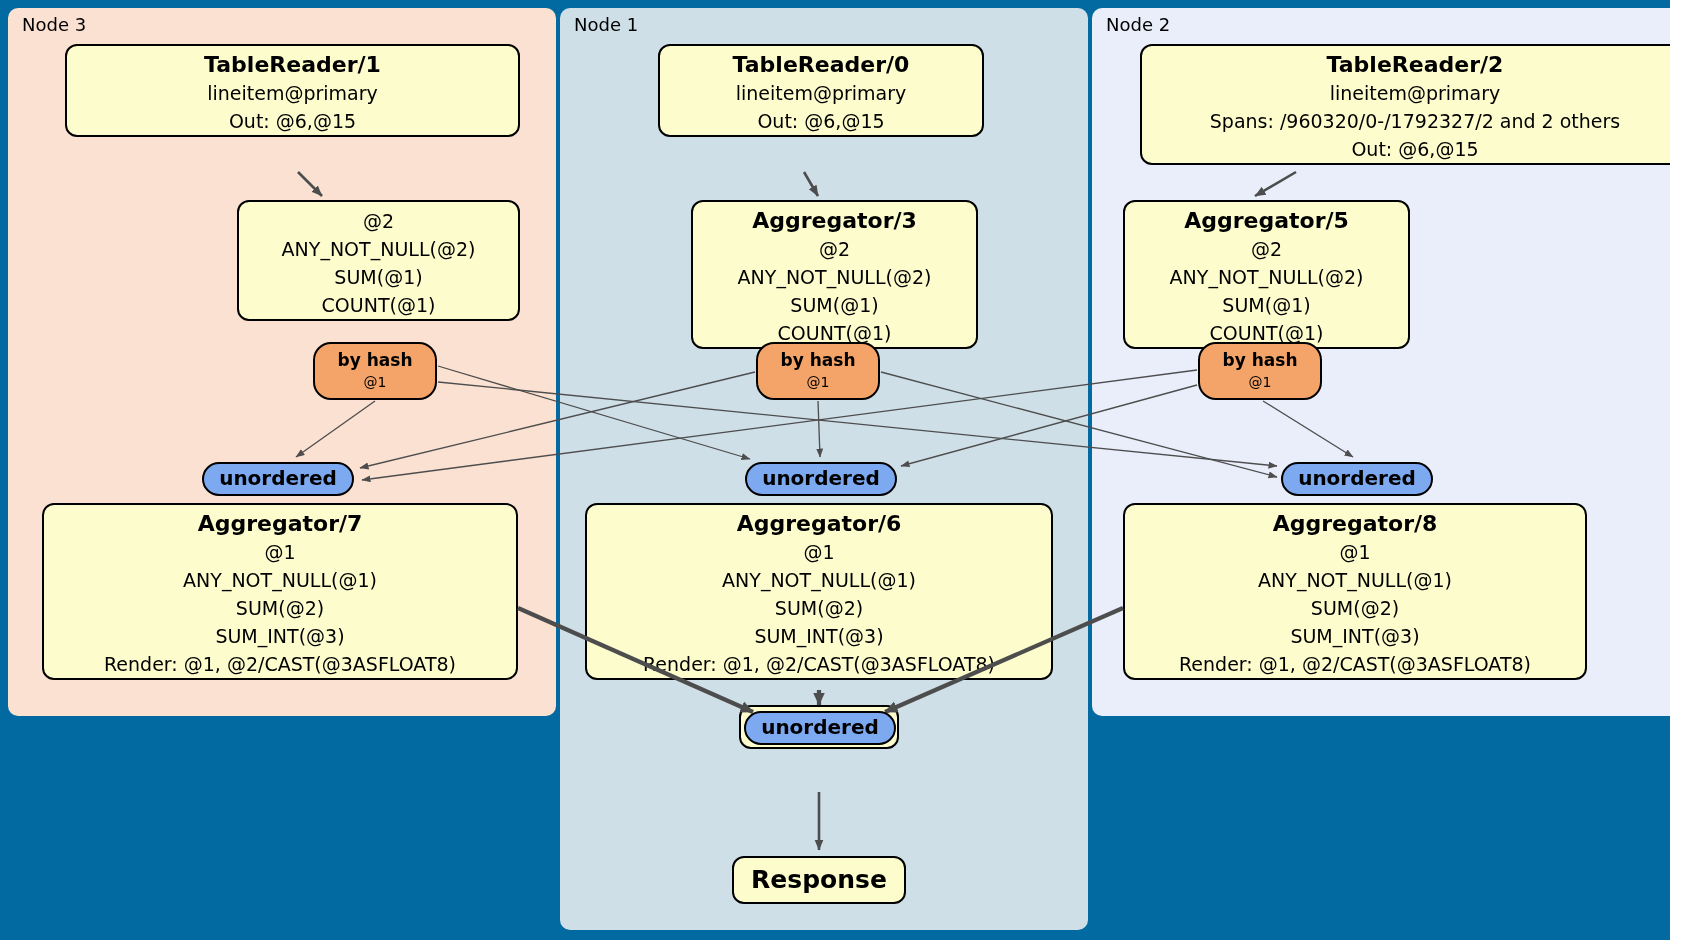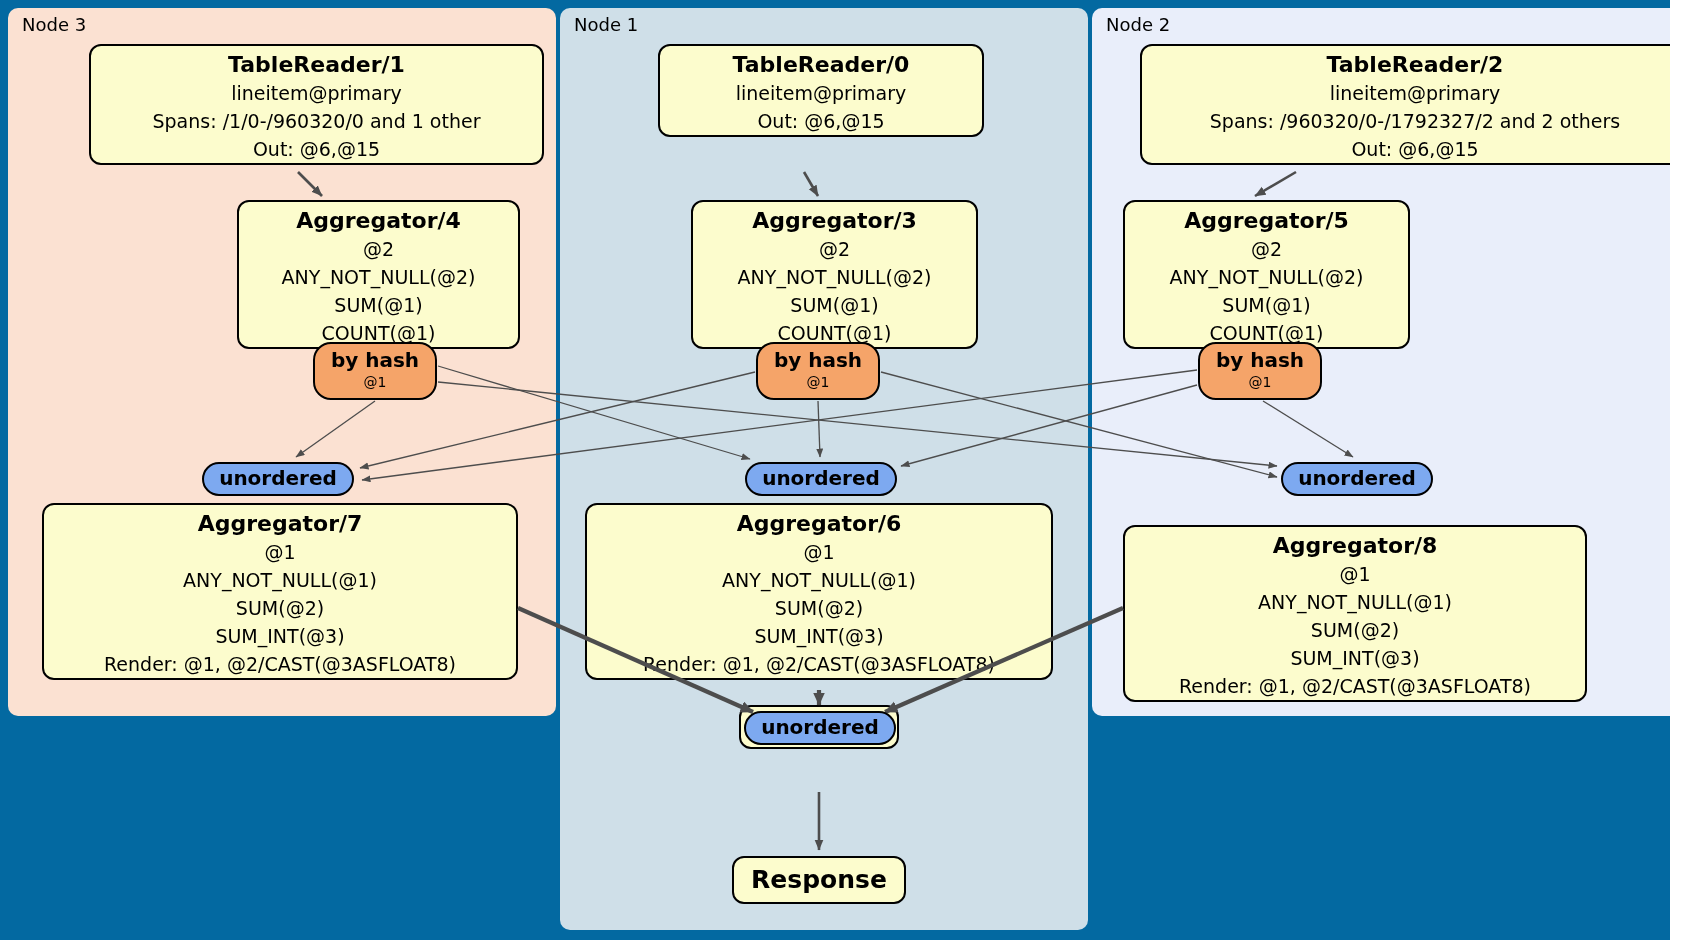--- a/index.html
+++ b/index.html
@@ -14,21 +14,21 @@
 
   .pnode{position:absolute;background:var(--processor-bg);border:2px solid #000;
          border-radius:12px;text-align:center;padding-top:5px;z-index:2;box-sizing:border-box;}
   .ptitle{font-weight:bold;font-size:22px;line-height:28px;color:#000;}
   .pline{font-size:19px;line-height:28px;color:#000;white-space:nowrap;}
 
   .single{display:flex;align-items:center;justify-content:center;padding-top:0;}
 
   .router{position:absolute;background:var(--router-bg);border:2px solid #000;border-radius:18px;
           text-align:center;z-index:4;box-sizing:border-box;width:124px;height:58px;padding-top:3px;}
-  .rtitle{font-weight:bold;font-size:20px;line-height:26px;color:#000;}
+  .rtitle{font-weight:bold;font-size:17px;line-height:26px;color:#000;}
   .rsub{font-size:14px;line-height:18px;color:#000;}
 
   .sync{position:absolute;background:var(--sync-bg);border:2px solid #000;border-radius:17px;
         text-align:center;font-weight:bold;font-size:20px;z-index:4;box-sizing:border-box;
         width:152px;height:34px;line-height:29px;color:#000;}
 
   svg.edges{position:absolute;left:0;top:0;z-index:3;pointer-events:none;}
   .edge-thin{stroke:var(--edge);stroke-width:1.3px;fill:none;}
   .edge-med{stroke:var(--edge);stroke-width:2.6px;fill:none;}
   .edge-thick{stroke:var(--edge);stroke-width:4.2px;fill:none;}
@@ -42,42 +42,40 @@
   <div class="region" id="region-node3">
     <div class="region-label">Node 3</div>
   </div>
   <div class="region" id="region-node1">
     <div class="region-label">Node 1</div>
   </div>
   <div class="region" id="region-node2">
     <div class="region-label">Node 2</div>
   </div>
 
-  <div class="pnode" style="left:65px;top:44px;width:455px;margin-left:24px;">
+  <div class="pnode" style="left:65px;top:44px;width:455px;">
     <div class="ptitle">TableReader/1</div>
     <div class="pline">lineitem@primary</div>
-    <div class="pline">Spans: /1/0-/960320/0 and 1 other</div>
     <div class="pline">Out: @6,@15</div>
   </div>
 
   <div class="pnode" style="left:658px;top:44px;width:326px;">
     <div class="ptitle">TableReader/0</div>
     <div class="pline">lineitem@primary</div>
     <div class="pline">Out: @6,@15</div>
   </div>
 
   <div class="pnode" style="left:1140px;top:44px;width:550px;">
     <div class="ptitle">TableReader/2</div>
     <div class="pline">lineitem@primary</div>
     <div class="pline">Spans: /960320/0-/1792327/2 and 2 others</div>
     <div class="pline">Out: @6,@15</div>
   </div>
 
   <div class="pnode" style="left:237px;top:200px;width:283px;">
-    <div class="ptitle">Aggregator/4</div>
     <div class="pline">@2</div>
     <div class="pline">ANY_NOT_NULL(@2)</div>
     <div class="pline">SUM(@1)</div>
     <div class="pline">COUNT(@1)</div>
   </div>
 
   <div class="pnode" style="left:683px;top:200px;width:287px;margin-left:8px;">
     <div class="ptitle">Aggregator/3</div>
     <div class="pline">@2</div>
     <div class="pline">ANY_NOT_NULL(@2)</div>
@@ -104,21 +102,21 @@
 
   <div class="pnode" style="left:585px;top:503px;width:468px;">
     <div class="ptitle">Aggregator/6</div>
     <div class="pline">@1</div>
     <div class="pline">ANY_NOT_NULL(@1)</div>
     <div class="pline">SUM(@2)</div>
     <div class="pline">SUM_INT(@3)</div>
     <div class="pline">Render: @1, @2/CAST(@3ASFLOAT8)</div>
   </div>
 
-  <div class="pnode" style="left:1123px;top:503px;width:464px;margin-top:22px;">
+  <div class="pnode" style="left:1123px;top:503px;width:464px;">
     <div class="ptitle">Aggregator/8</div>
     <div class="pline">@1</div>
     <div class="pline">ANY_NOT_NULL(@1)</div>
     <div class="pline">SUM(@2)</div>
     <div class="pline">SUM_INT(@3)</div>
     <div class="pline">Render: @1, @2/CAST(@3ASFLOAT8)</div>
   </div>
 
   <div class="pnode single" style="left:739px;top:705px;width:160px;height:44px;">
     <div class="ptitle" style="font-size:24px;">No-op/9</div>

